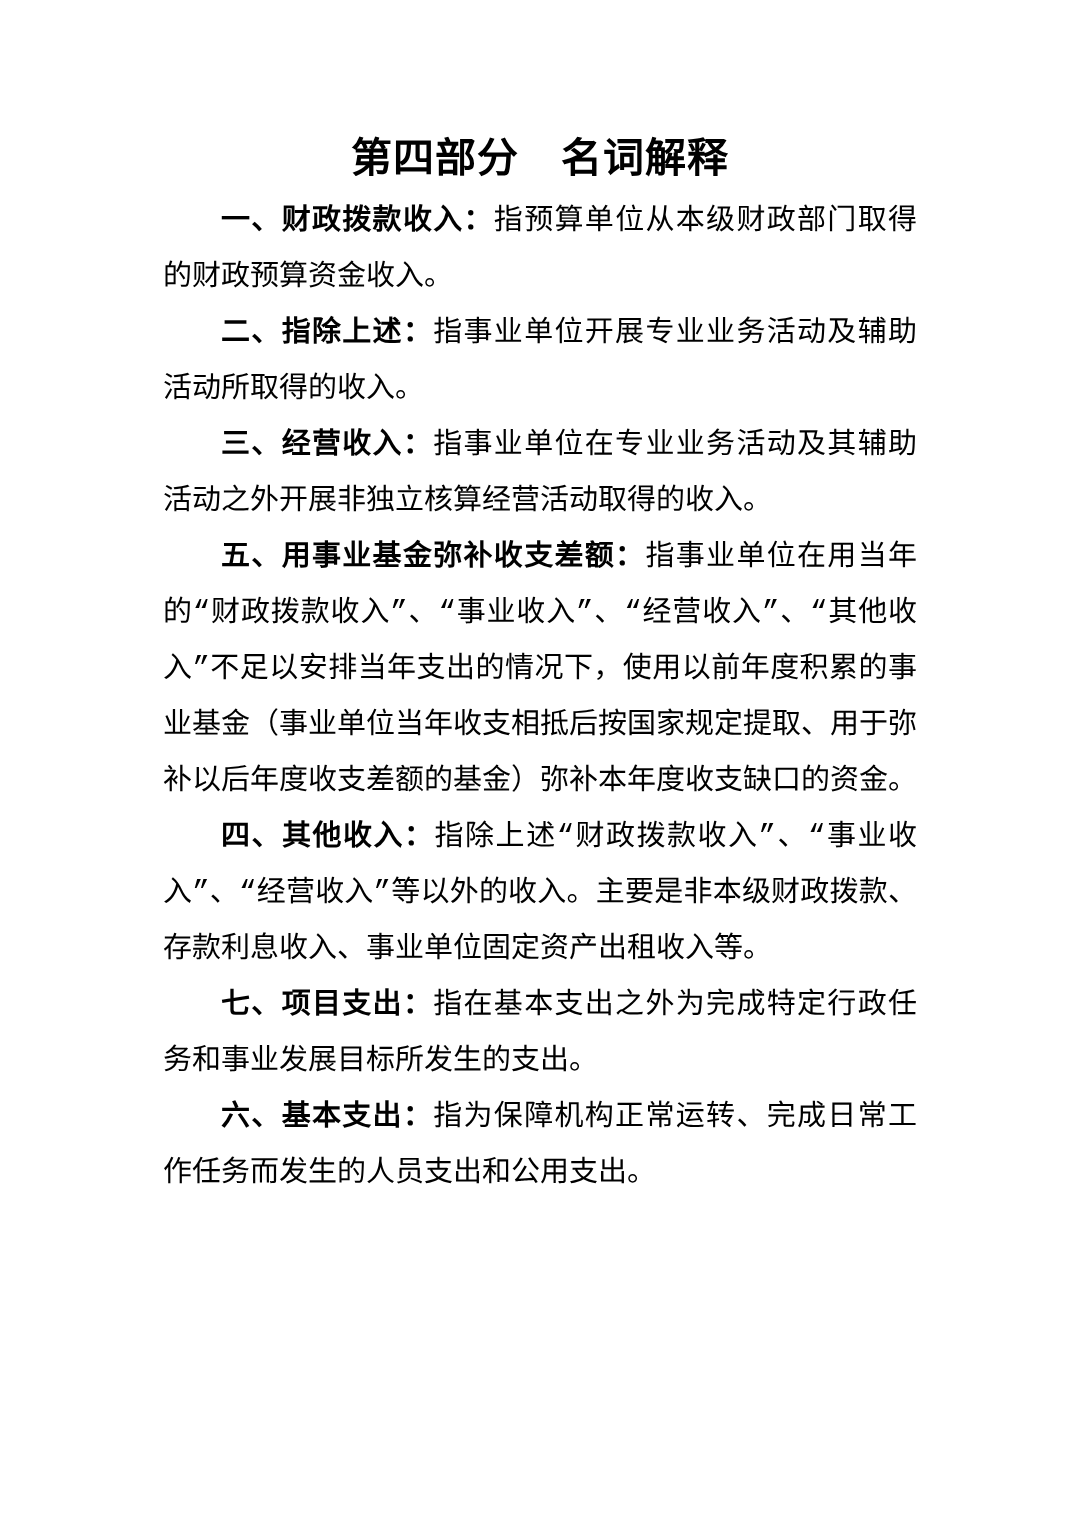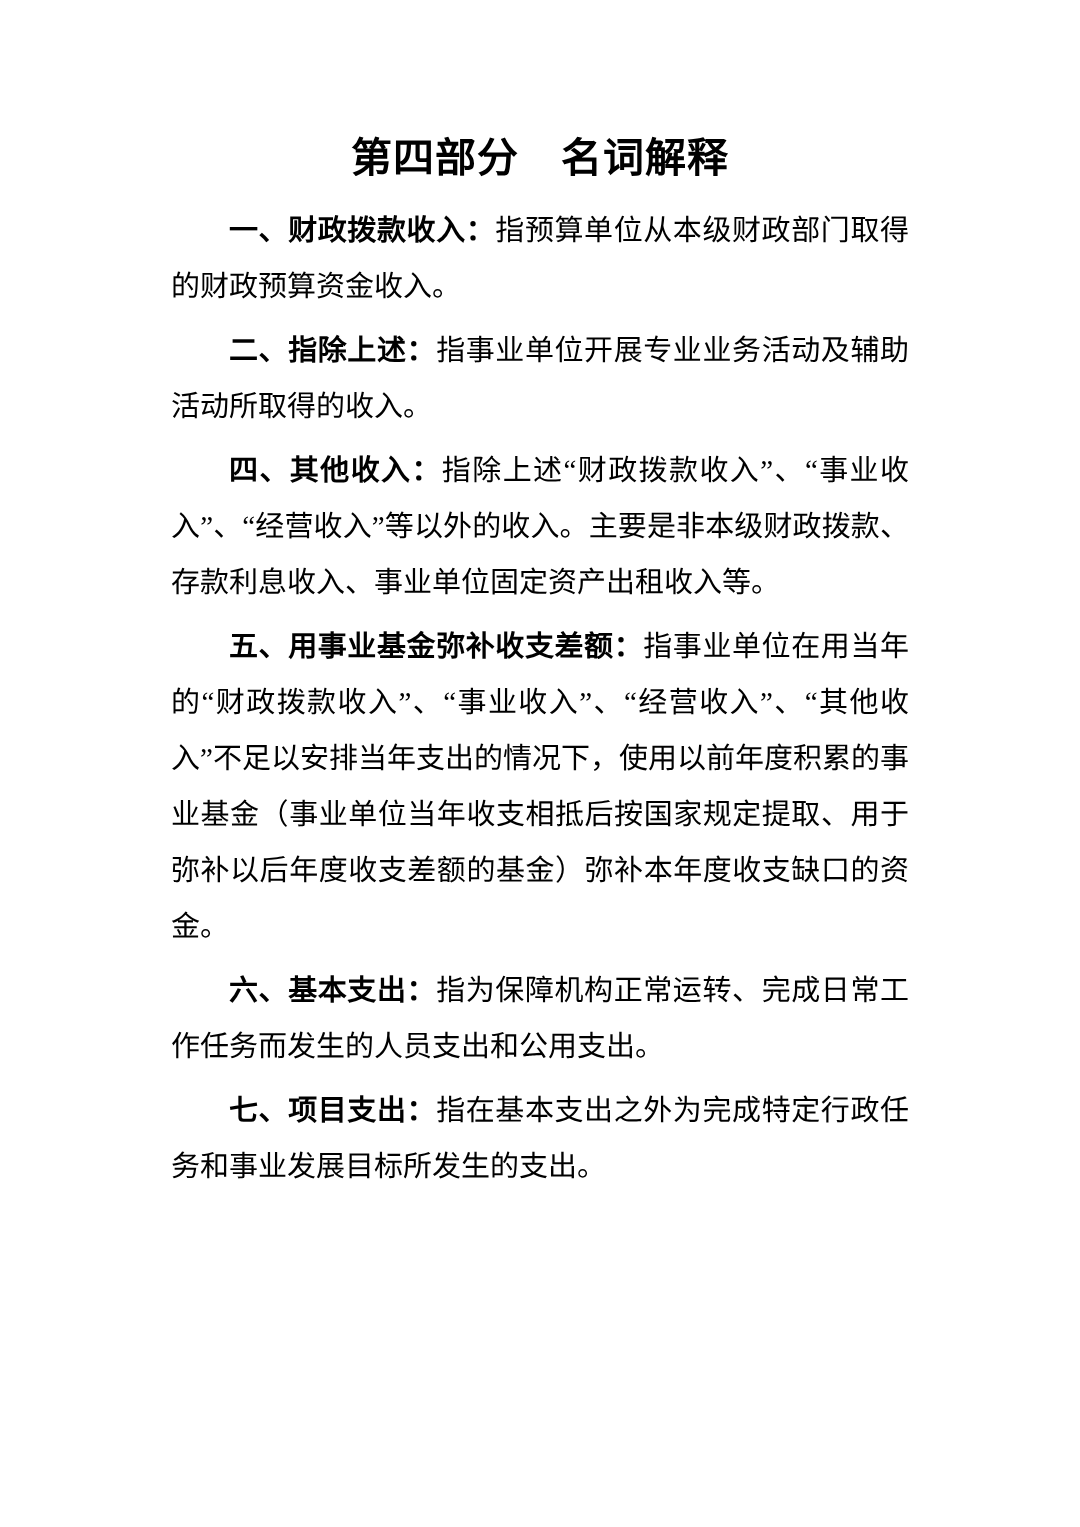--- a/index.html
+++ b/index.html
@@ -27,48 +27,50 @@
     padding: 0;
     font-family: "Liberation Sans", "DejaVu Sans", sans-serif;
     font-size: 41px;
     line-height: 72px;
     font-weight: bold;
     text-align: center;
     letter-spacing: 1px;
     white-space: nowrap;
   }
   .term {
-    margin: 8px;
+    margin: 0;
     padding: 0;
     font-size: 29px;
     line-height: 56px;
     text-align: justify;
     text-justify: inter-character;
     text-indent: 2em;
+    font-family: Liberation Mono, monospace;
   }
   .term-label {
     font-weight: bold;
   }
 </style>
 </head>
 <body>
 
 <div class="page">
   <div class="content">
 
     <h1 class="doc-title">第四部分　名词解释</h1>
 
     <p class="term"><span class="term-label">一、财政拨款收入：</span><span class="term-definition">指预算单位从本级财政部门取得的财政预算资金收入。</span></p>
 
     <p class="term"><span class="term-label">二、指除上述：</span><span class="term-definition">指事业单位开展专业业务活动及辅助活动所取得的收入。</span></p>
 
+    <p class="term"><span class="term-label">三、经营收入：</span><span class="term-definition">指事业单位在专业业务活动及其辅助活动之外开展非独立核算经营活动取得的收入。</span></p>
+
+    <p class="term"><span class="term-label">五、用事业基金弥补收支差额：</span><span class="term-definition">指事业单位在用当年的“财政拨款收入”、“事业收入”、“经营收入”、“其他收入”不足以安排当年支出的情况下，使用以前年度积累的事业基金（事业单位当年收支相抵后按国家规定提取、用于弥补以后年度收支差额的基金）弥补本年度收支缺口的资金。</span></p>
 
     <p class="term"><span class="term-label">四、其他收入：</span><span class="term-definition">指除上述“财政拨款收入”、“事业收入”、“经营收入”等以外的收入。主要是非本级财政拨款、存款利息收入、事业单位固定资产出租收入等。</span></p>
 
-    <p class="term"><span class="term-label">五、用事业基金弥补收支差额：</span><span class="term-definition">指事业单位在用当年的“财政拨款收入”、“事业收入”、“经营收入”、“其他收入”不足以安排当年支出的情况下，使用以前年度积累的事业基金（事业单位当年收支相抵后按国家规定提取、用于弥补以后年度收支差额的基金）弥补本年度收支缺口的资金。</span></p>
+    <p class="term"><span class="term-label">七、项目支出：</span><span class="term-definition">指在基本支出之外为完成特定行政任务和事业发展目标所发生的支出。</span></p>
 
     <p class="term"><span class="term-label">六、基本支出：</span><span class="term-definition">指为保障机构正常运转、完成日常工作任务而发生的人员支出和公用支出。</span></p>
-
-    <p class="term"><span class="term-label">七、项目支出：</span><span class="term-definition">指在基本支出之外为完成特定行政任务和事业发展目标所发生的支出。</span></p>
 
 
   </div>
 </div>
 
 </body></html>

